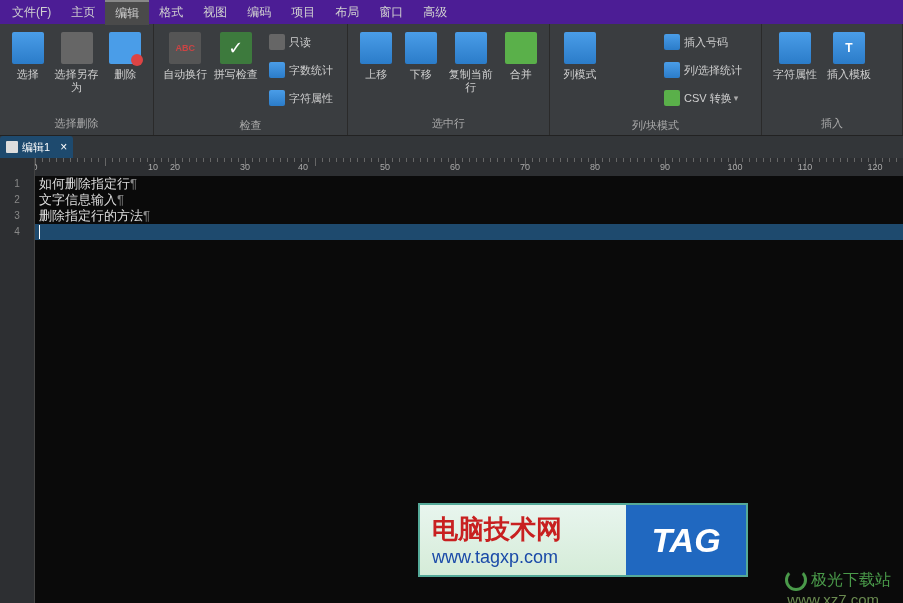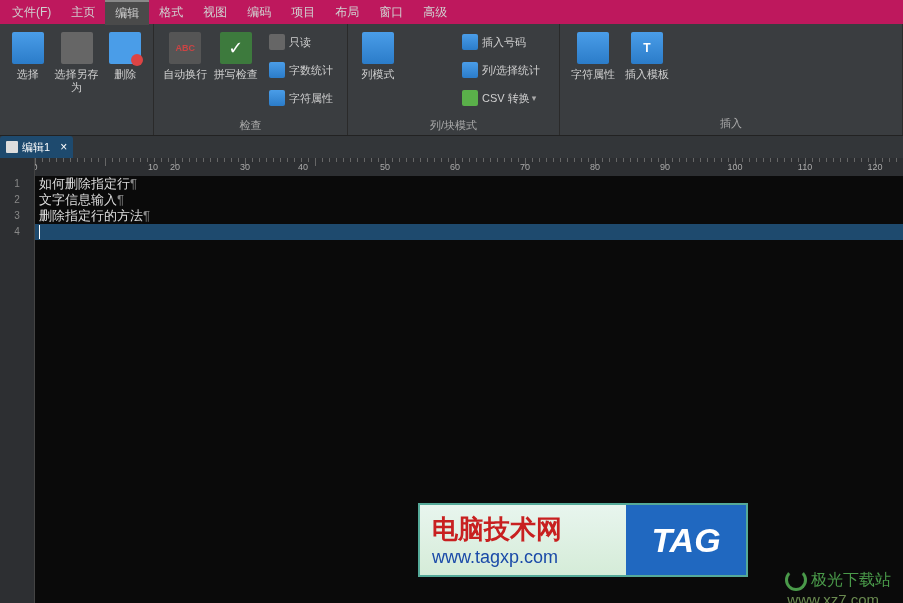--- a/index.html
+++ b/index.html
@@ -1,19 +1,19 @@
 <!DOCTYPE html>
 <html><head>
 <meta charset="utf-8">
 <style>
 * { margin: 0; padding: 0; box-sizing: border-box; font-family: "Microsoft YaHei", sans-serif; }
 body { background: #333639; color: #d0d0d0; width: 903px; height: 603px; overflow: hidden; position: relative; font-size: 12px; }
 
 
-.menubar { height: 24px; background: #be185d; display: flex; align-items: center; padding: 0 2px; }
+.menubar { height: 24px; background: #4c1d95; display: flex; align-items: center; padding: 0 2px; }
 .menubar-item { padding: 3px 10px; cursor: pointer; color: #d0d0d0; }
 .menubar-item.active { background: #4a4a4a; border-top: 2px solid #888; }
 
 
 .ribbon { height: 112px; background: #3a3d40; display: flex; border-bottom: 1px solid #222; }
 .ribbon-group { border-right: 1px solid #2a2a2a; display: flex; flex-direction: column; }
 .ribbon-group-content { display: flex; align-items: flex-start; padding: 4px 6px; flex: 1; }
 .ribbon-group-label { text-align: center; font-size: 11px; color: #aaa; padding: 2px 0 4px 0; }
 
 .big-btn { display: flex; flex-direction: column; align-items: center; width: 48px; padding: 4px 2px; cursor: pointer; }
@@ -96,20 +96,21 @@
       </div>
       <div class="big-btn" style="width:60px">
         <div class="icon icgrey"></div>
         <div class="label">选择另存为</div>
       </div>
       <div class="big-btn">
         <div class="icon icred"></div>
         <div class="label">删除</div>
       </div>
     </div>
+    <div class="ribbon-group-label">选择删除</div>
   </div>
 
   <div class="ribbon-group" style="width:194px">
     <div class="ribbon-group-content">
       <div class="big-btn" style="width:54px">
         <div class="icon icabc">ABC</div>
         <div class="label">自动换行</div>
       </div>
       <div class="big-btn" style="width:54px">
         <div class="icon icchk">✓</div>
@@ -126,20 +127,41 @@
           </div>
         <div class="small-btn">
             <span class="sicon icblue"></span>
             <span>字符属性</span>
           </div>
       </div>
     </div>
     <div class="ribbon-group-label">检查</div>
   </div>
 
+  <div class="ribbon-group" style="width:202px">
+    <div class="ribbon-group-content">
+      <div class="big-btn">
+          <div class="icon icblue"></div>
+          <div class="label">上移</div>
+        </div>
+      <div class="big-btn">
+          <div class="icon icblue"></div>
+          <div class="label">下移</div>
+        </div>
+      <div class="big-btn" style="width:60px">
+          <div class="icon icblue"></div>
+          <div class="label">复制当前行</div>
+        </div>
+      <div class="big-btn">
+          <div class="icon icgreen"></div>
+          <div class="label">合并</div>
+        </div>
+    </div>
+    <div class="ribbon-group-label">选中行</div>
+  </div>
 
   <div class="ribbon-group" style="width:212px">
     <div class="ribbon-group-content">
       <div class="big-btn">
           <div class="icon icblue"></div>
           <div class="label">列模式</div>
         </div>
       <div class="small-btns" style="flex-direction:row;flex-wrap:wrap;width:52px;gap:6px 6px;padding-top:4px">
         <span class="sicon icgrey"></span>
         <span class="sicon icgrey"></span>

